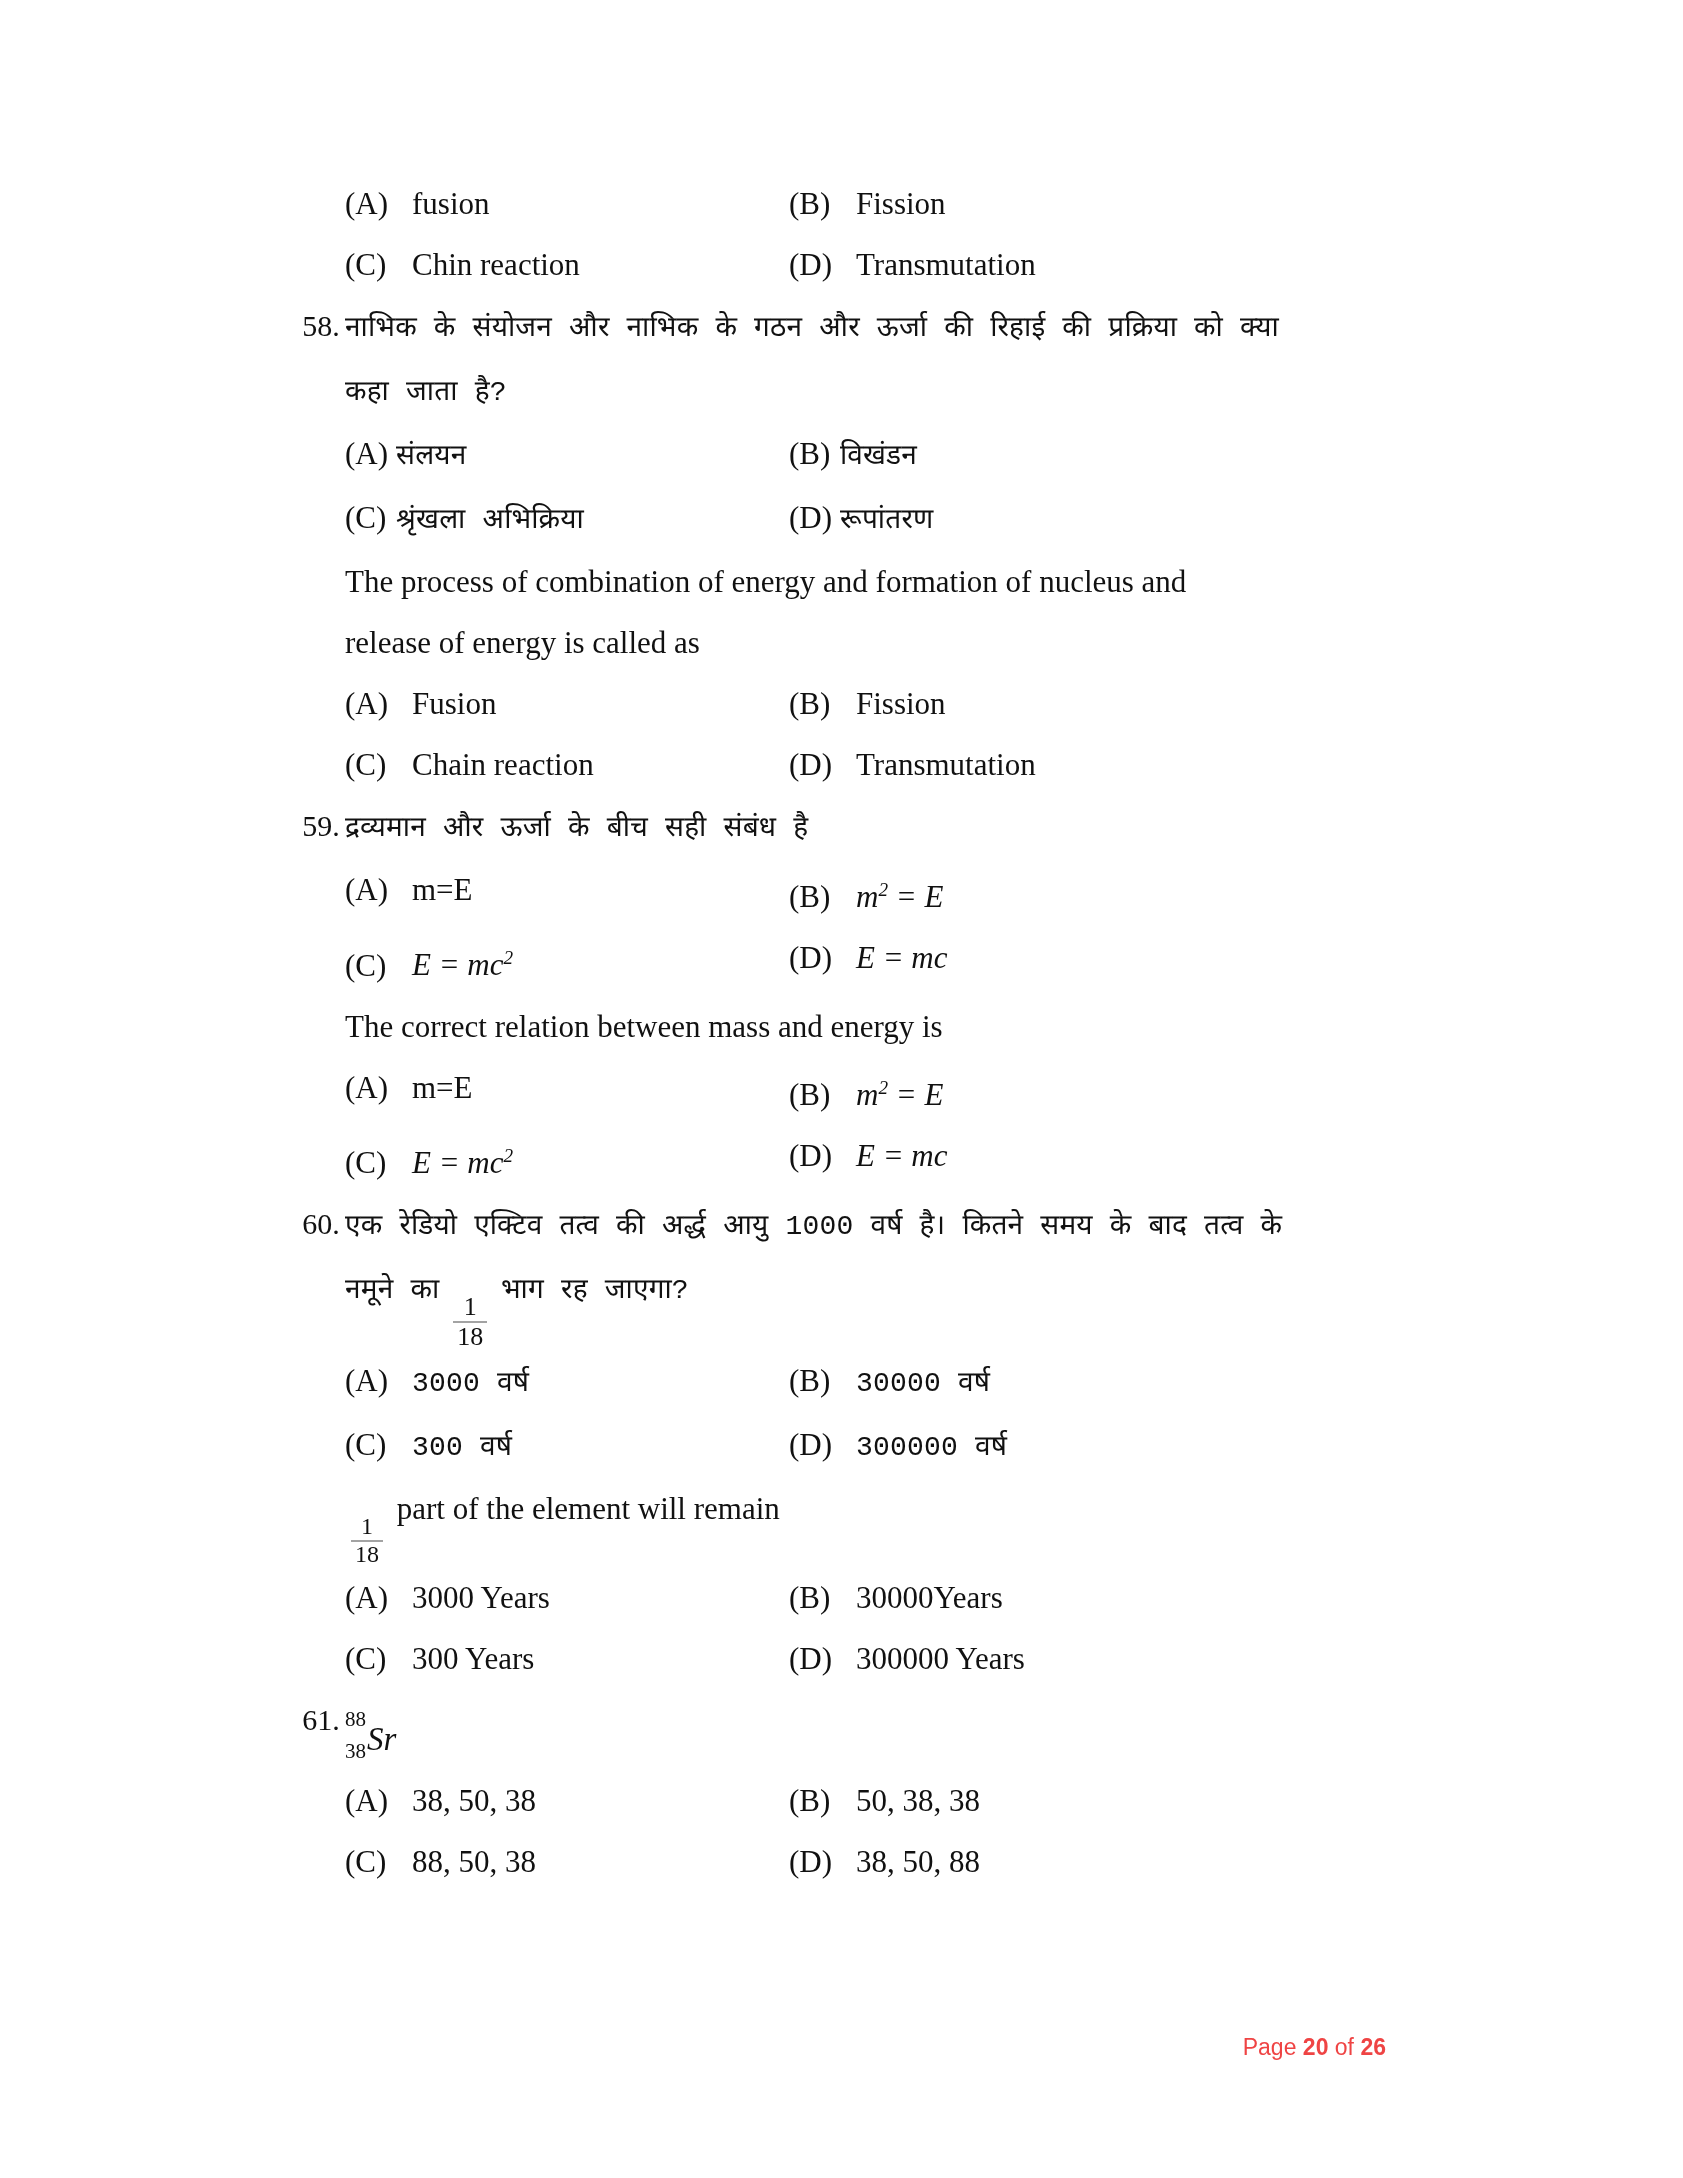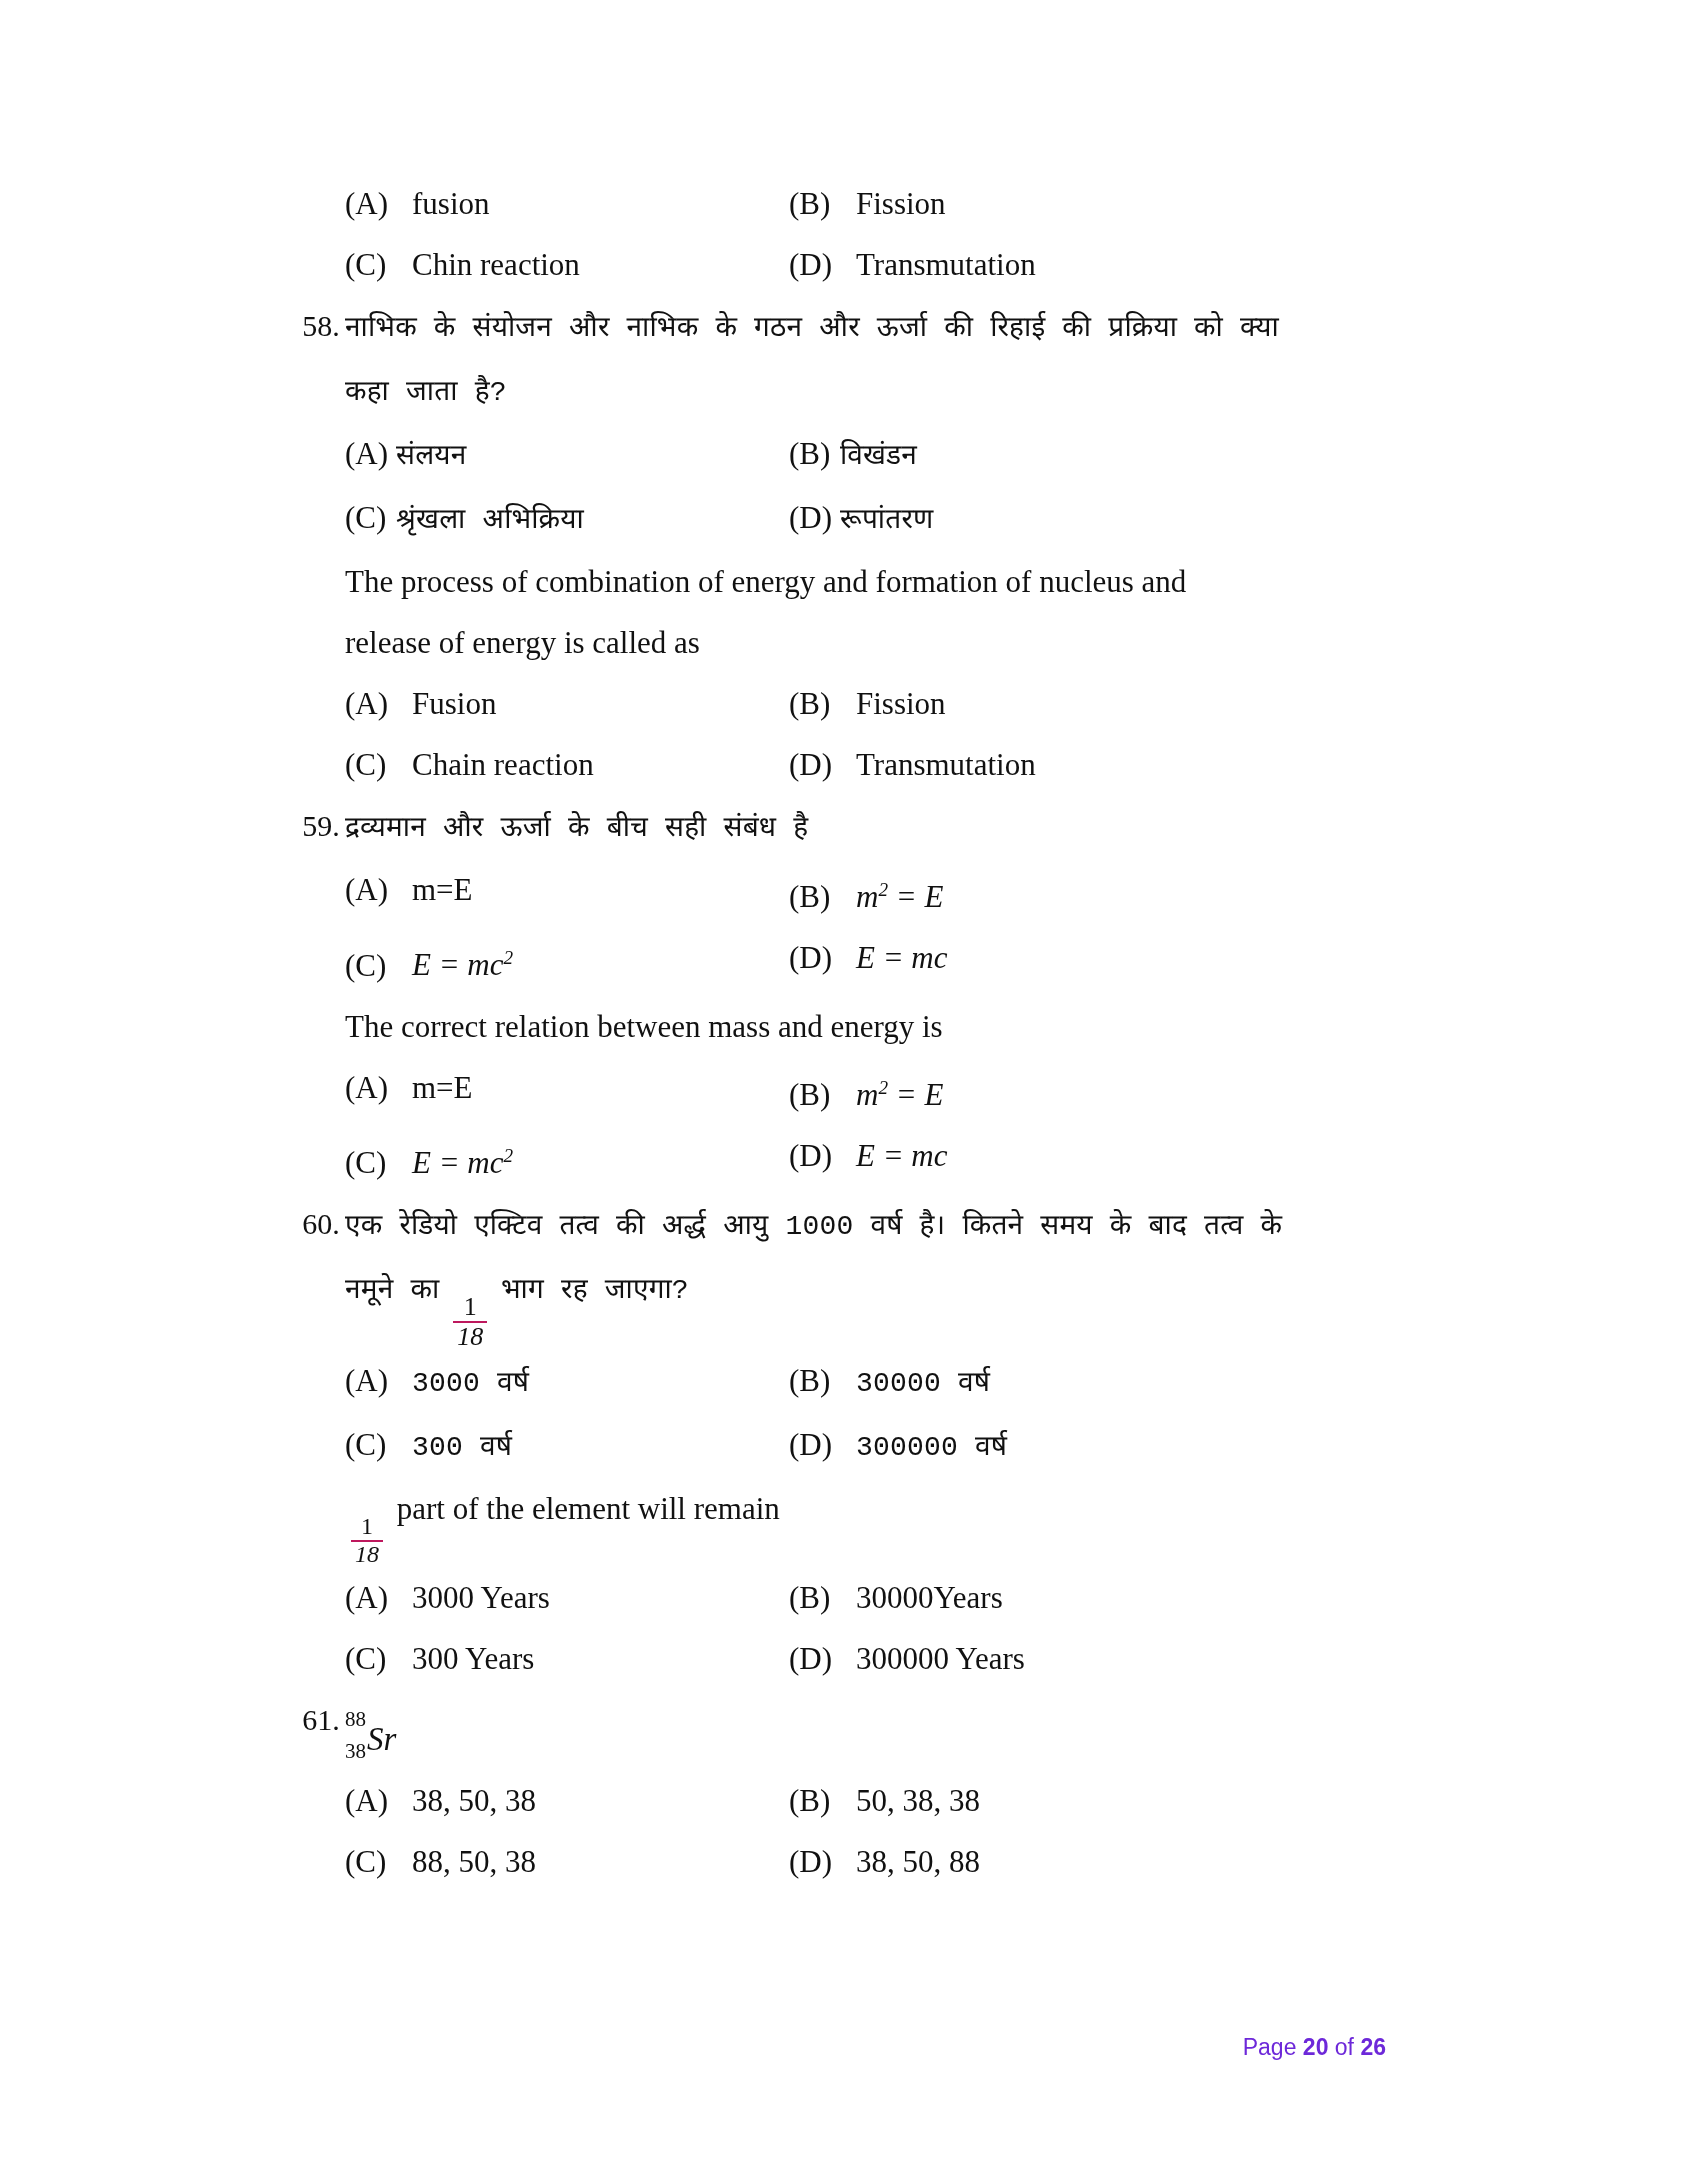--- a/index.html
+++ b/index.html
@@ -103,22 +103,21 @@
     vertical-align: -0.55em;
     margin: 0 6px;
     line-height: 1.05;
     font-family: "Liberation Serif", "DejaVu Serif", serif;
     font-style: normal;
   }
   .frac .num { font-size: 26px; padding: 0 4px; }
   .frac .den {
     font-size: 26px;
     padding: 0 4px;
-    border-top: 2px solid #be185d;
-    font-style: italic;
+    border-top: 2px solid #a3a3a3;
   }
   .frac.small { vertical-align: -0.5em; }
   .frac.small .num, .frac.small .den { font-size: 24px; }
 
   
   .iso {
     display: inline-flex;
     align-items: center;
     vertical-align: baseline;
   }
@@ -140,21 +139,21 @@
     font-family: "Liberation Serif", "DejaVu Serif", serif;
     margin-left: 1px;
   }
 
   .footer {
     position: absolute;
     right: 297px;
     bottom: 117px;
     font-family: "Liberation Sans", "DejaVu Sans", sans-serif;
     font-size: 23px;
-    color: #6d28d9;
+    color: #ef4444;
   }
   .footer b { font-weight: bold; }
 </style>
 </head>
 <body>
 
 <div class="page">
 
   <div class="opts">
     <div class="opt left">

